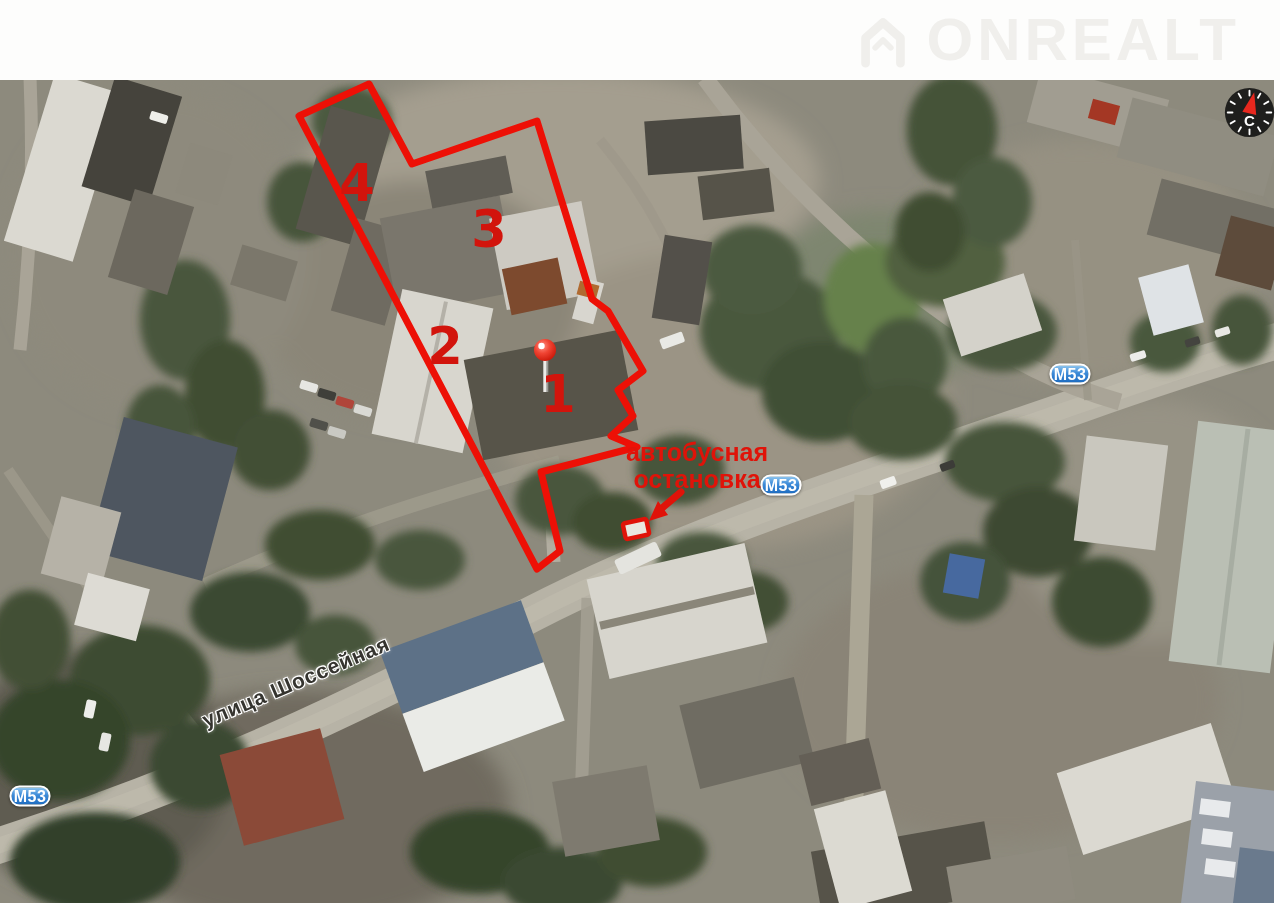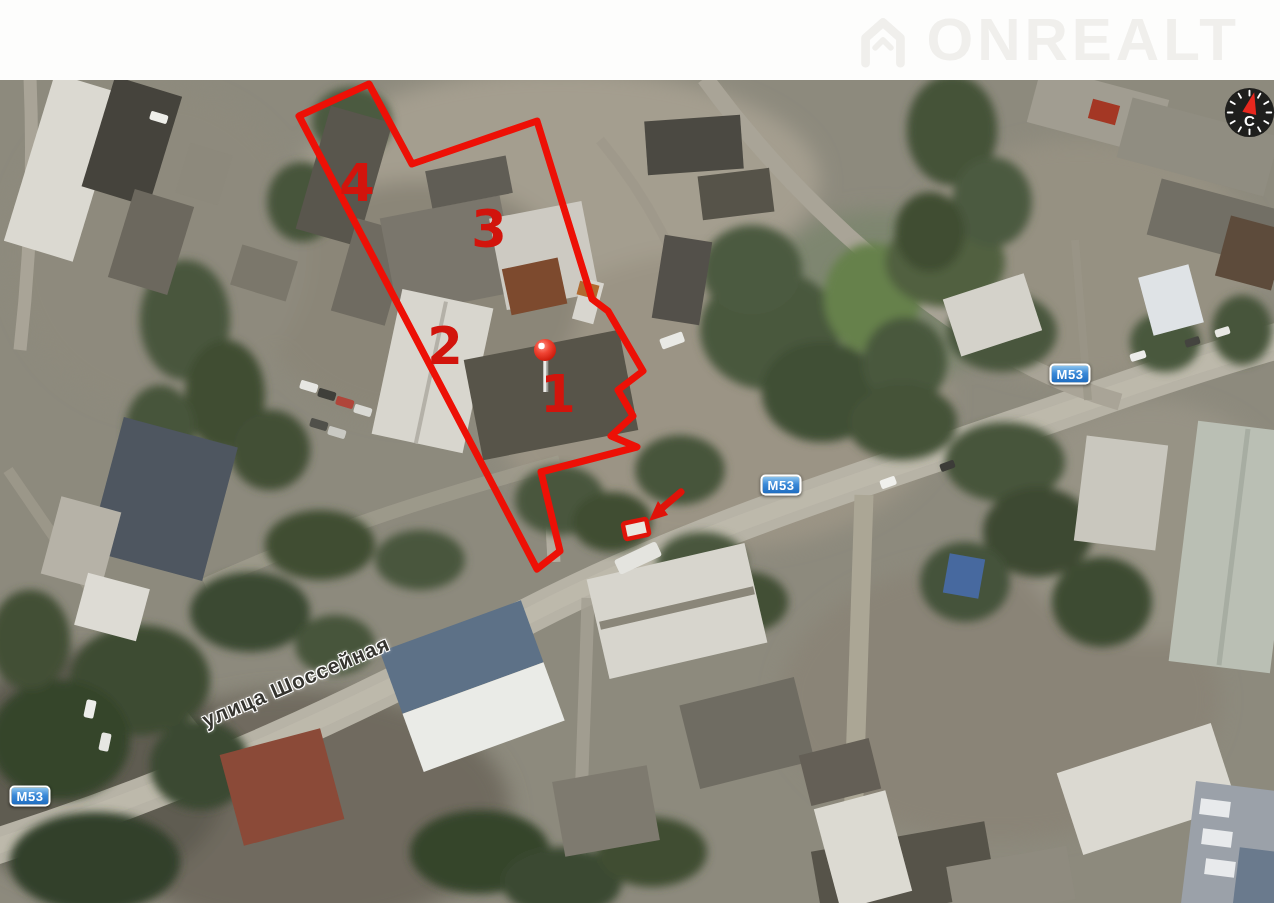--- a/index.html
+++ b/index.html
@@ -23,23 +23,23 @@
   
   .bus-label{position:absolute;left:697px;top:466px;transform:translate(-50%,-50%);
              color:#e01309;font-weight:700;font-size:25px;line-height:27px;text-align:center;
              z-index:3;white-space:nowrap;}
   
   .street-label{position:absolute;left:296px;top:682px;transform:translate(-50%,-50%) rotate(-23deg);
                 color:#35342f;font-weight:700;font-size:21px;letter-spacing:1px;z-index:3;white-space:nowrap;
                 text-shadow:-1px -1px 0 #fff,1px -1px 0 #fff,-1px 1px 0 #fff,1px 1px 0 #fff,0 0 4px #fff;}
   
   .badge{position:absolute;transform:translate(-50%,-50%);width:37px;height:17px;
-         border:2px solid #fff;border-radius:5px;
+         border:2px solid #fff;border-radius:10px;
          background:linear-gradient(#8fc6ef,#3c8ad8 45%,#1e6cc0);
-         color:#fff;font-weight:700;font-size:13px;display:flex;align-items:center;justify-content:center;
+         color:#fff;font-weight:700;font-size:16px;display:flex;align-items:center;justify-content:center;
          box-shadow:0 1px 3px rgba(0,0,0,.45);z-index:3;letter-spacing:.5px;}
   .badge-1{left:30px;top:796px;}
   .badge-2{left:781px;top:485px;}
   .badge-3{left:1070px;top:374px;}
   
   .compass{position:absolute;left:1223px;top:86px;width:53px;height:53px;z-index:4;}
   .compass-letter{position:absolute;left:50%;top:64%;transform:translate(-50%,-50%);
                   color:#fff;font-weight:700;font-size:15px;}
 </style>
 </head>
@@ -250,20 +250,24 @@
           <stop offset="100%" stop-color="#c81405"></stop>
       </radialGradient>
     </defs>
   </svg>
 
   <div class="plot-num num-1">1</div>
   <div class="plot-num num-2">2</div>
   <div class="plot-num num-3">3</div>
   <div class="plot-num num-4">4</div>
 
+  <div class="bus-label">
+    <div>автобусная</div>
+    <div>остановка</div>
+  </div>
 
   <div class="street-label">улица Шоссейная</div>
 
   <div class="badge badge-1">М53</div>
   <div class="badge badge-2">М53</div>
   <div class="badge badge-3">М53</div>
 
   <div class="compass">
     <svg width="53" height="53" viewBox="-28 -28 56 56">
       <circle r="26" fill="#171715" opacity="0.93"></circle>

